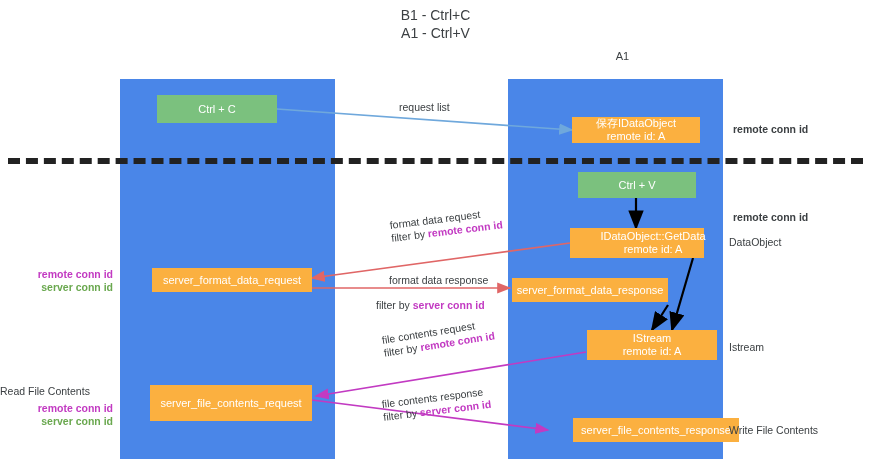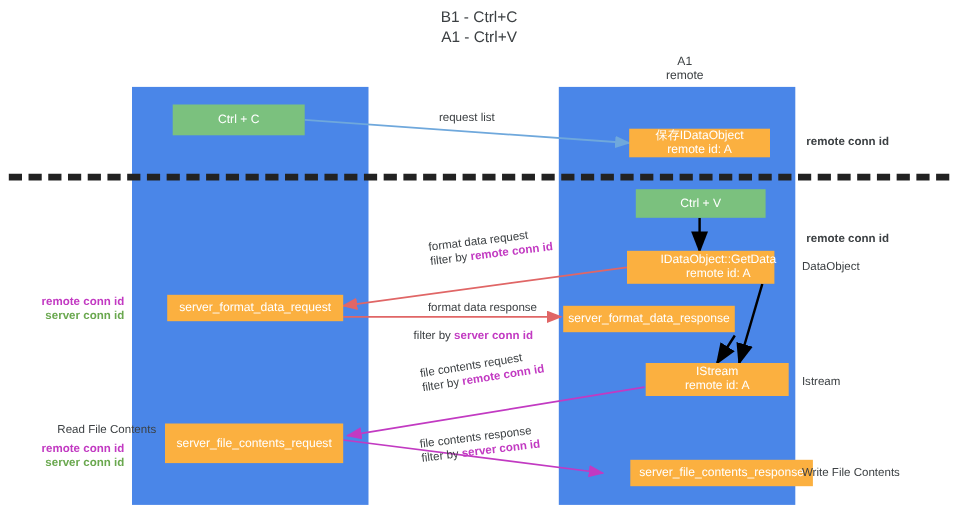--- a/index.html
+++ b/index.html
@@ -17,39 +17,38 @@
        justify-content:center;text-align:center;color:#ffffff;font-size:11px;line-height:13px;}
   .green{background:#7bc17e;}
   .orange{background:#fbb040;}
   
   svg.overlay{position:absolute;left:0;top:0;width:871px;height:467px;pointer-events:none;}
   
   .lab{font-size:10.5px;line-height:13px;color:#3c4043;white-space:nowrap;}
   .purple{color:#c23ac2;font-weight:bold;}
   .green-t{color:#6aa84f;font-weight:bold;}
   .right-note{font-size:10.5px;color:#3c4043;white-space:nowrap;}
-  .leftnote{font-size:10.5px;color:#3c4043;white-space:nowrap;text-align:right;padding-left:29px;}
+  .leftnote{font-size:10.5px;color:#3c4043;white-space:nowrap;}
   .stack{font-size:10.5px;line-height:13px;white-space:nowrap;text-align:right;}
   .dashline{border-top:6px dashed #222;}
 </style>
 </head>
 <body>
 
 <div class="abs" id="title">
   <div>B1 - Ctrl+C</div>
   <div>A1 - Ctrl+V</div>
 </div>
 
 <div class="abs colhead" style="left:150px;top:50px;width:135px;margin-top:28px;">
   <div>B1</div>
   <div>connection</div>
 </div>
 <div class="abs colhead" style="left:555px;top:50px;width:135px;">
   <div>A1</div>
-  <div>remote</div>
 </div>
 
 <div class="abs lane" style="left:120px;top:79px;width:215px;height:380px;"></div>
 <div class="abs lane" style="left:508px;top:79px;width:215px;height:380px;"></div>
 
 <svg class="overlay">
   <defs>
     <marker id="ah-blue" markerWidth="9" markerHeight="7" refX="8" refY="3.5" orient="auto">
       <polygon points="0 0, 9 3.5, 0 7" fill="#6fa8dc"></polygon>
     </marker>

